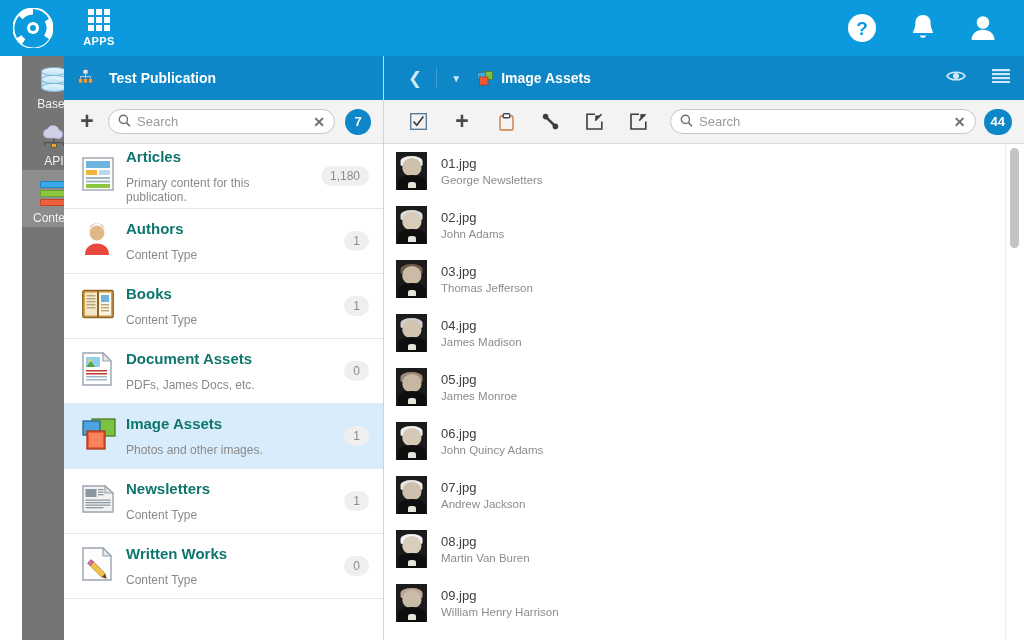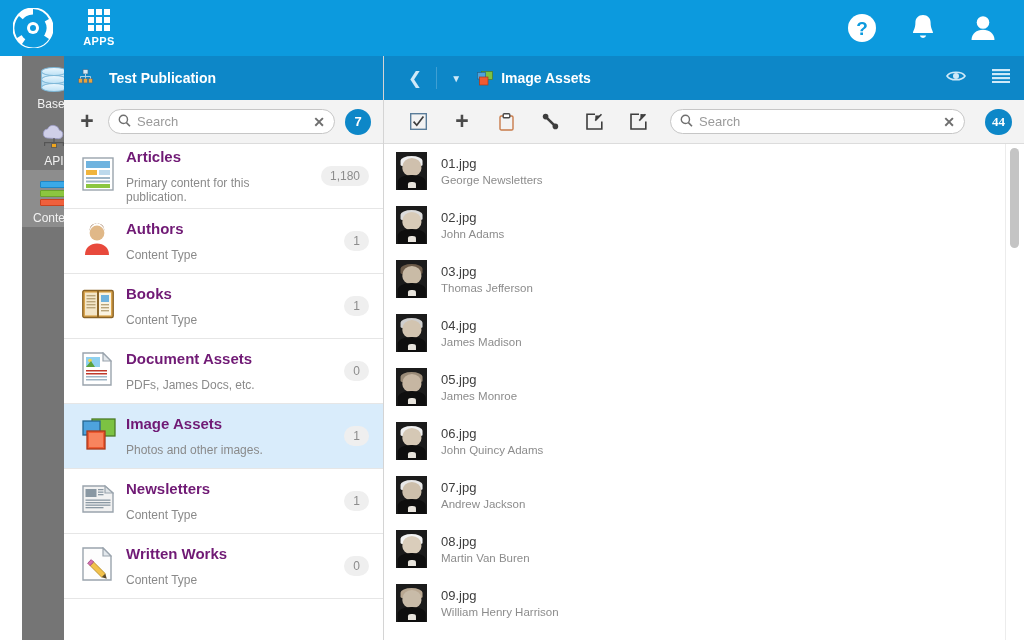--- a/index.html
+++ b/index.html
@@ -98,21 +98,21 @@
 
   .ct-list { height: 496px; overflow: hidden; }
   .ct-row {
     height: 65px; border-bottom: 1px solid #e6e6e6;
     display: flex; align-items: center; padding: 0 14px 0 18px; cursor: pointer;
     background: #fff;
   }
   .ct-row.sel { background: #d9ecfb; }
   .ct-ico { width: 44px; flex: 0 0 44px; display: flex; align-items: center; }
   .ct-txt { flex: 1; min-width: 0; }
-  .ct-name { font-size: 15px; font-weight: bold; color: #701a75; line-height: 1.25; }
+  .ct-name { font-size: 15px; font-weight: bold; color: #0f766e; line-height: 1.25; }
   .ct-sub { font-size: 12px; color: #8a8a8a; margin-top: 9px; }
   .ct-count {
     background: #efefef; border-radius: 10px; color: #8c8c8c; font-size: 12px;
     padding: 3px 9px; margin-left: 8px;
   }
 
   
   .col2 { position: absolute; left: 384px; top: 56px; width: 640px; height: 584px; background: #fff; }
   .col2-head {
     height: 44px; background: #0d87c8; display: flex; align-items: center; padding: 0 14px;
@@ -499,21 +499,21 @@
       <div class="searchbox" style="margin-left:10px;">
         <span>
           <svg width="13" height="13" viewBox="0 0 13 13">
             <circle cx="5.4" cy="5.4" r="4.1" fill="none" stroke="#6f6f6f" stroke-width="1.4"></circle>
             <line x1="8.4" y1="8.6" x2="12" y2="12.2" stroke="#6f6f6f" stroke-width="1.6"></line>
           </svg>
         </span>
         <span class="ph">Search</span>
         <span class="sb-clear">✕</span>
       </div>
-      <div class="badge" style="margin-left:20px;font-family:Liberation Serif, serif;">44</div>
+      <div class="badge" style="margin-left:8px;">44</div>
     </div>
 
     <div class="asset-list">
       <div id="asset-rows">
           <div class="asset-row">
             <div class="thumb">
               <div class="hair" style="background:#efefef"></div>
               <div class="face" style="background:#cfc0ad"></div>
               <div class="body"></div>
               <div class="collar"></div>

